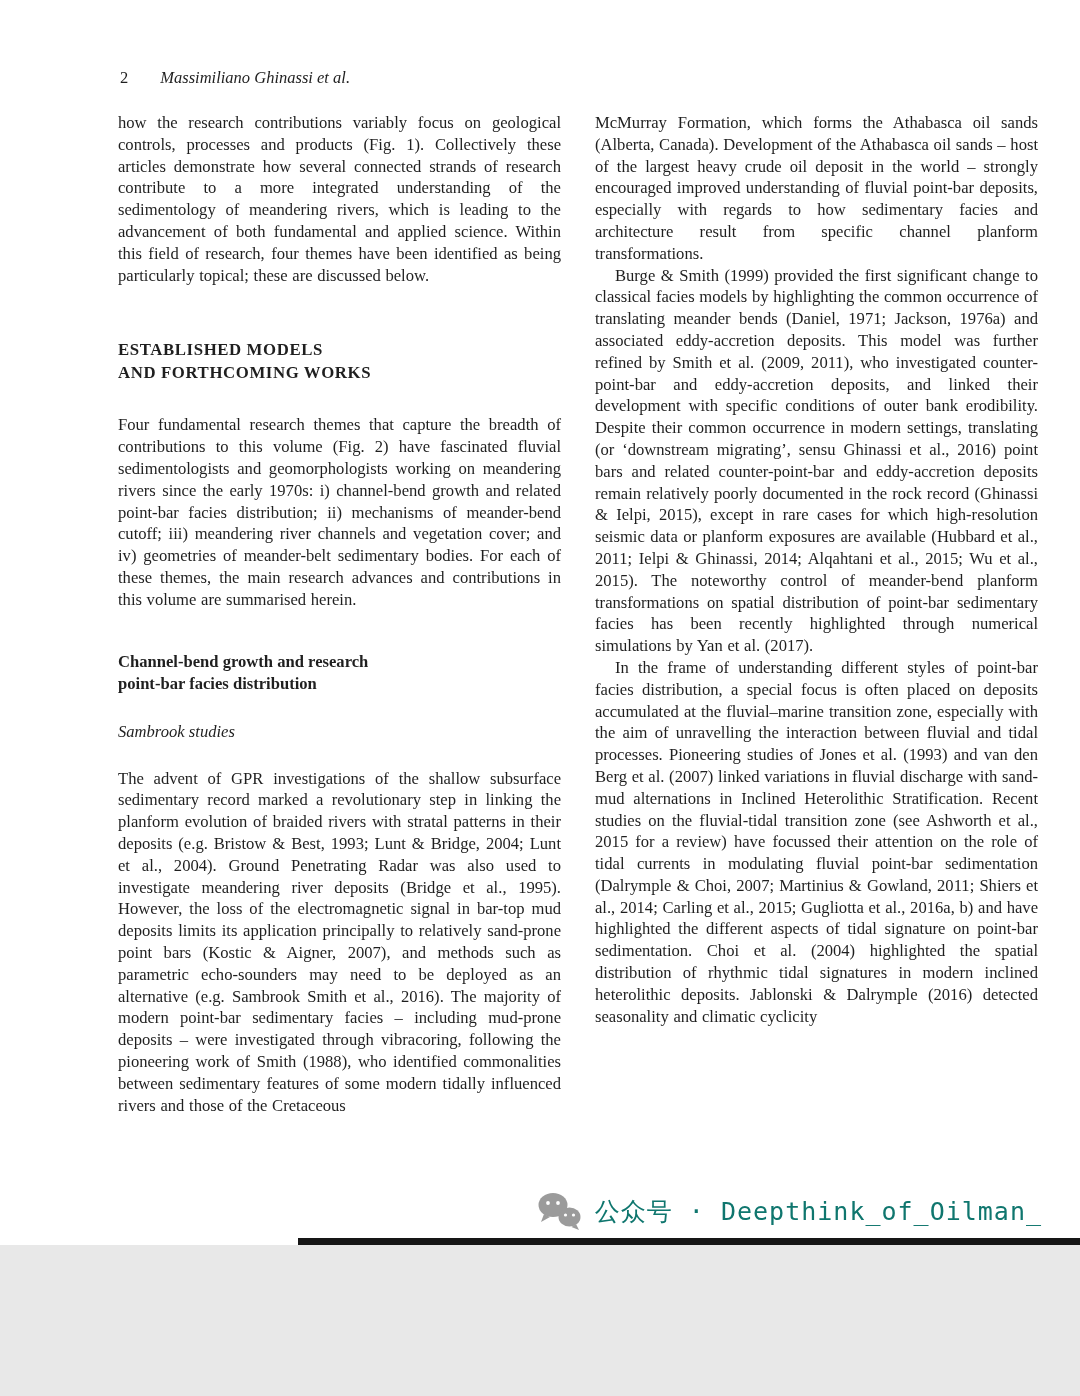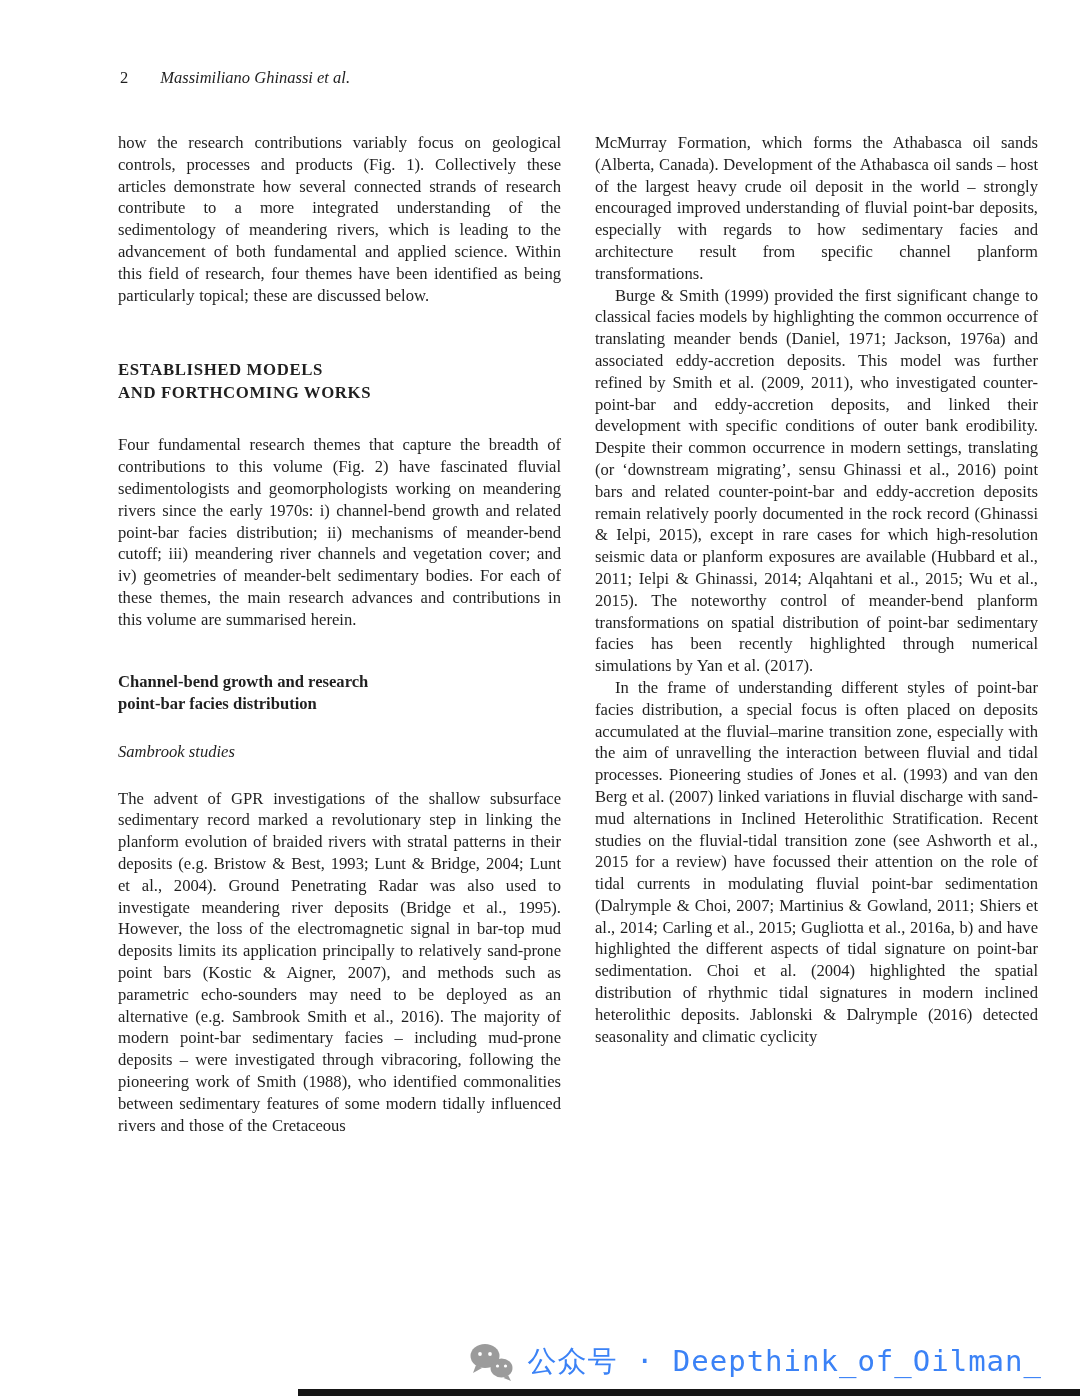--- a/index.html
+++ b/index.html
@@ -1,19 +1,19 @@
 <!DOCTYPE html>
 <html><head>
 <meta charset="utf-8">
 <style>
   html, body { margin: 0; padding: 0; background: #e8e8e8; }
   .page {
     position: relative;
     width: 1080px;
-    height: 1396px;
+    height: 1245px;
     margin: 0 auto;
     background: #ffffff;
     font-family: "Liberation Serif", "DejaVu Serif", serif;
     color: #1f1f1f;
     overflow: hidden;
   }
   .running-header {
     position: absolute;
     top: 68px;
     left: 120px;
@@ -29,21 +29,21 @@
     font-style: italic;
   }
   .columns {
     position: absolute;
     top: 112px;
     left: 118px;
     right: 42px;
     display: flex;
     gap: 34px;
   }
-  .col { flex: 1; min-width: 0; margin-top: 20px; }
+  .col { flex: 1; min-width: 0; }
   .body-text {
     margin: 0;
     font-size: 16.6px;
     line-height: 21.8px;
     text-align: justify;
     word-spacing: 0.5px;
   }
   .indent { text-indent: 20px; }
   .section-heading {
     margin: 52px 0 30px 0;
@@ -67,23 +67,23 @@
     font-style: italic;
     line-height: 21px;
   }
   .watermark {
     position: absolute;
     right: 38px;
     bottom: 14px;
     display: flex;
     align-items: center;
     gap: 12px;
-    color: #3b82f6;
+    color: #0f766e;
     font-family: "DejaVu Sans Mono", "DejaVu Sans", monospace;
-    font-size: 29px;
+    font-size: 25px;
     letter-spacing: 1px;
     white-space: nowrap;
   }
   .wm-icon { display: inline-flex; align-items: center; }
   .scan-bar {
     position: absolute;
     bottom: 0;
     left: 298px;
     right: 0;
     height: 7px;

